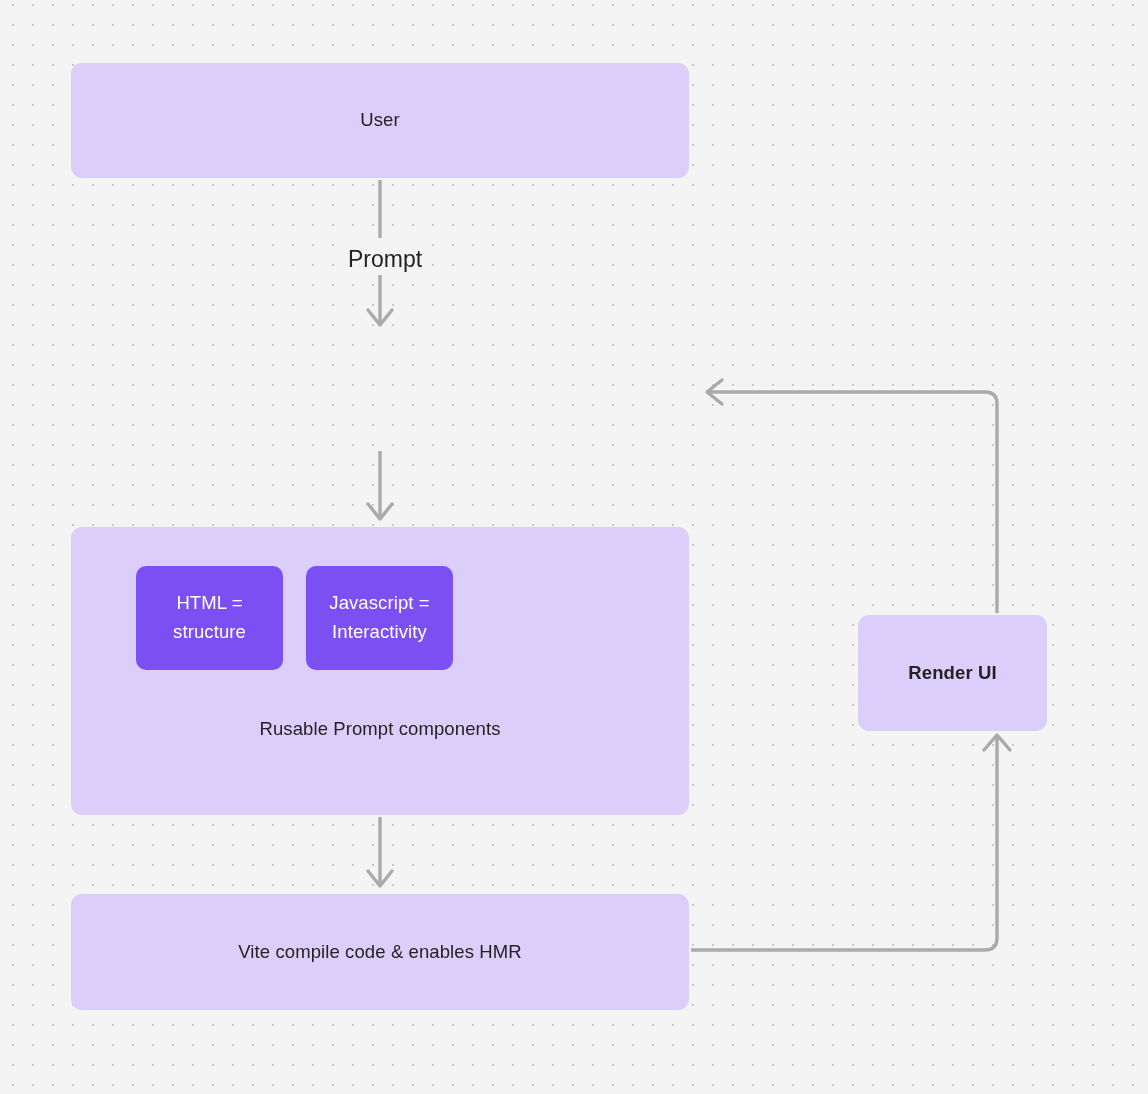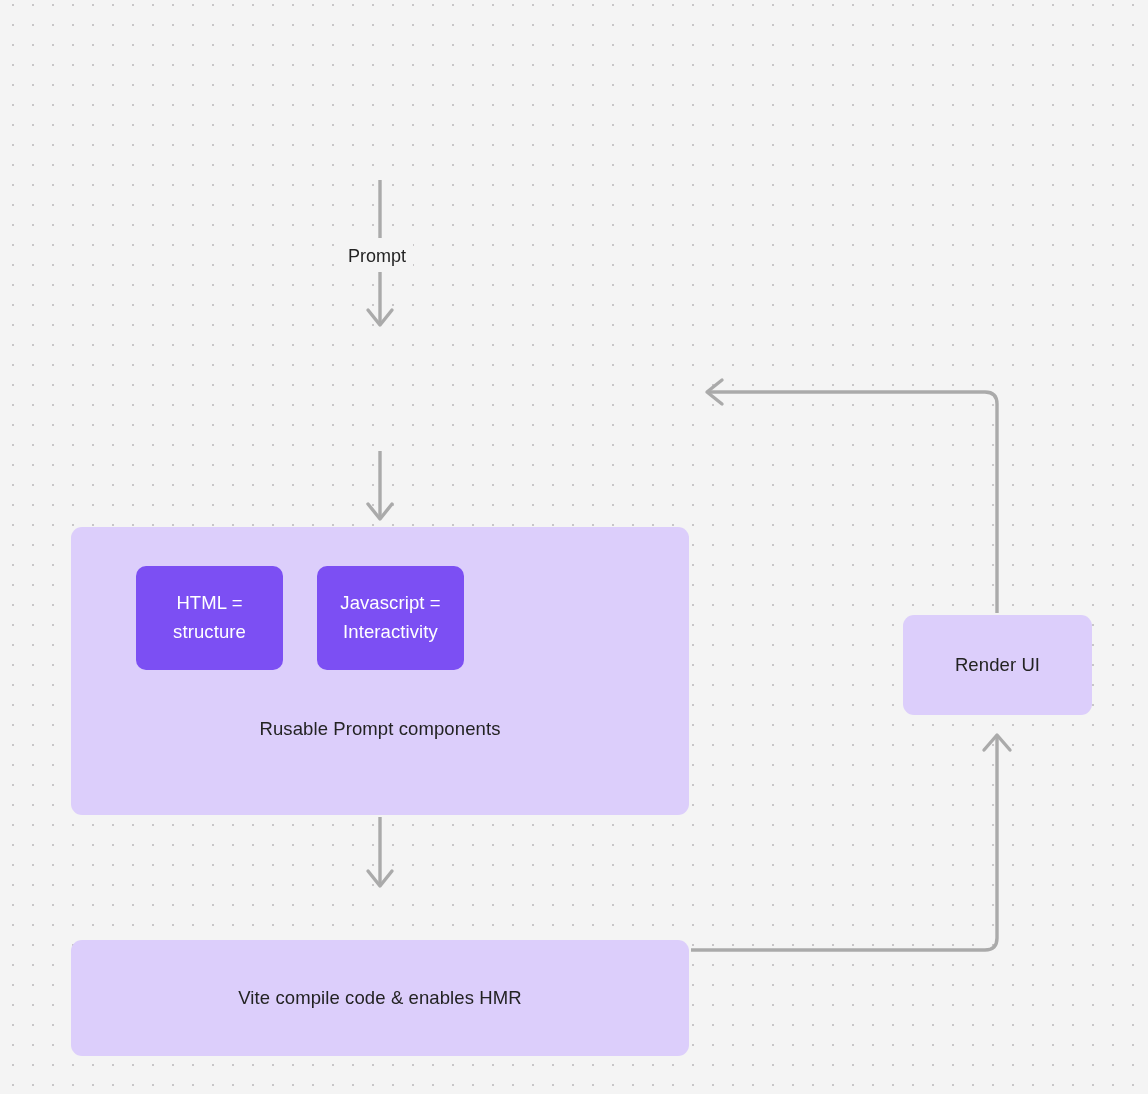--- a/index.html
+++ b/index.html
@@ -49,31 +49,31 @@
     font-size: 18.5px;
     line-height: 1.35;
     text-align: center;
     letter-spacing: 0.1px;
   }
 
   #node-user        { left: 71px;  top: 63px;  width: 618px; height: 115px; }
   #node-webapp      { left: 71px;  top: 333px; width: 618px; height: 116px; }
   #node-components  { left: 71px;  top: 527px; width: 618px; height: 288px;
                       align-items: flex-start; justify-content: flex-start; }
-  #node-vite        { left: 71px;  top: 940px; width: 618px; height: 116px; }
-  #node-render      { left: 903px; top: 615px; width: 189px; height: 100px; }
+  #node-vite        { left: 71px;  top: 894px; width: 618px; height: 116px; }
+  #node-render      { left: 858px; top: 615px; width: 189px; height: 116px; font-weight: bold; }
 
   
   .chip-row {
     position: absolute;
     left: 65px;
     top: 39px;
     width: 488px;
     display: flex;
-    gap: 34px;
+    gap: 23px;
   }
   .chip {
     box-sizing: border-box;
     width: 147px;
     height: 104px;
     background: #7c4ff3;
     border-radius: 10px;
     color: #ffffff;
     font-size: 18.5px;
     line-height: 1.55;
@@ -91,21 +91,21 @@
     top: 190px;
     width: 618px;
     text-align: center;
     font-size: 18.5px;
     color: #232323;
   }
 
   
   .edge-label {
     position: absolute;
-    font-size: 18px;
+    font-size: 23px;
     color: #232323;
     background: #f4f4f4;
     padding: 2px 7px;
     white-space: nowrap;
   }
   #label-prompt { left: 341px; top: 244px; }
 </style>
 </head>
 <body>
 
@@ -141,20 +141,23 @@
       <path class="edge-line" d="M691,950 L985,950 Q997,950 997,938 L997,736"></path>
       <path class="edge-head" d="M984,750 L997,735 L1010,750"></path>
     </g>
 
     <g>
       <path class="edge-line" d="M997,613 L997,404 Q997,392 985,392 L708,392"></path>
       <path class="edge-head" d="M722,380 L707,392 L722,404"></path>
     </g>
   </svg>
 
+  <div class="node" id="node-user">
+    <span>User</span>
+  </div>
 
 
   <div class="node" id="node-components">
 
     <div class="chip-row">
       <div class="chip">
         <span class="chip-text">
           <span>HTML =</span><br>
           <span>structure</span>
         </span>

